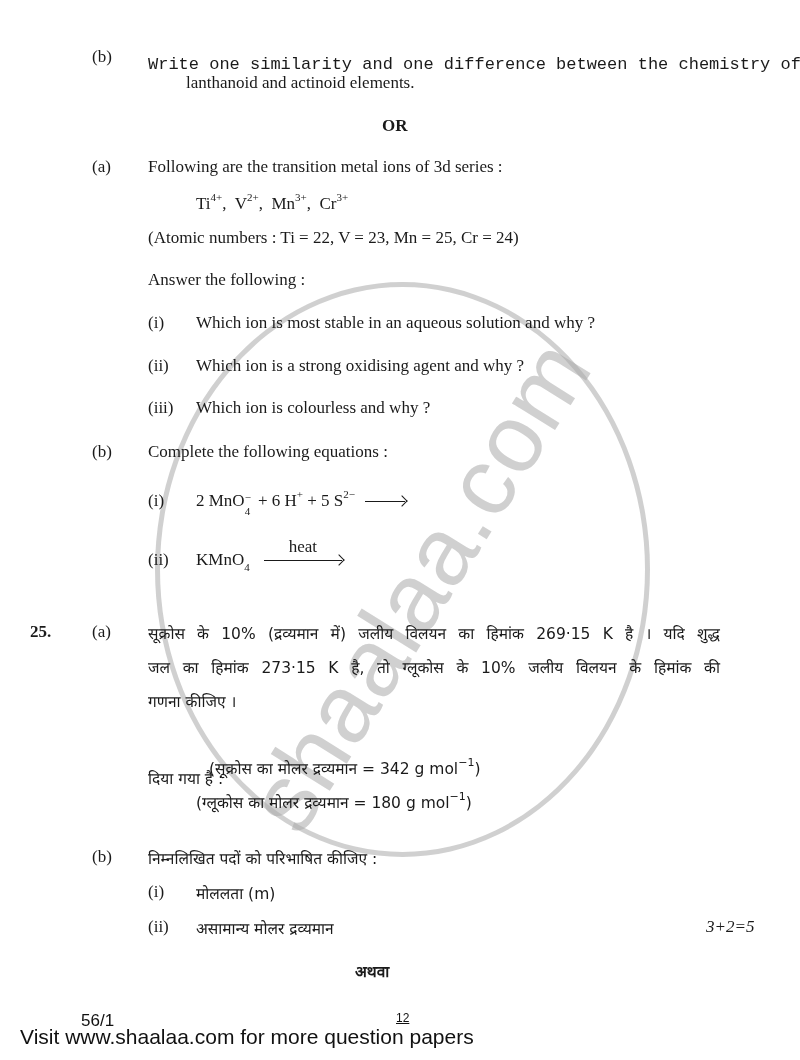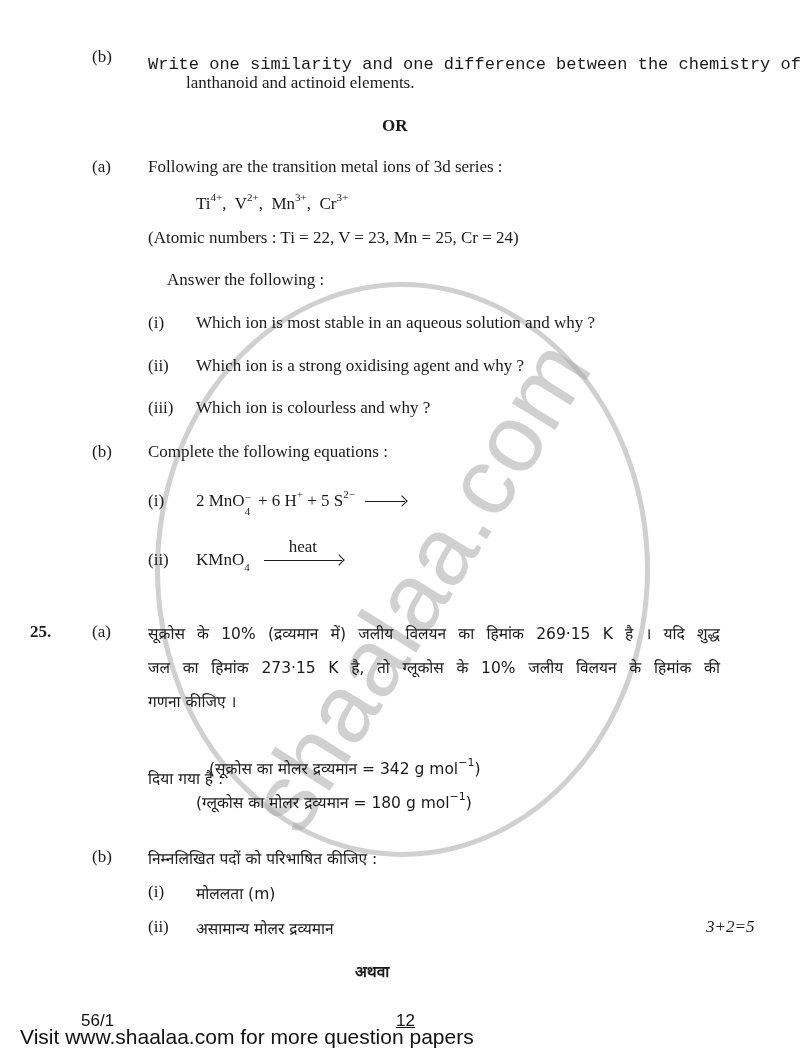--- a/index.html
+++ b/index.html
@@ -99,21 +99,21 @@
 <div class="abs" style="left:148px; top:157px;">Following are the transition metal ions of 3d series :</div>
 
 <div class="abs" style="left:196px; top:194px;">
   <span><span>Ti</span><sup>4+</sup></span>,&nbsp;
   <span><span>V</span><sup>2+</sup></span>,&nbsp;
   <span><span>Mn</span><sup>3+</sup></span>,&nbsp;
   <span><span>Cr</span><sup>3+</sup></span>
 </div>
 
 <div class="abs" style="left:148px; top:228px;">(Atomic numbers : Ti = 22, V = 23, Mn = 25, Cr = 24)</div>
-<div class="abs" style="left:148px; top:270px;margin-left:19px;">Answer the following :</div>
+<div class="abs" style="left:148px; top:270px;">Answer the following :</div>
 
 <div class="lbl" style="left:148px; top:313px;">(i)</div>
 <div class="abs" style="left:196px; top:313px;">Which ion is most stable in an aqueous solution and why ?</div>
 
 <div class="lbl" style="left:148px; top:356px;">(ii)</div>
 <div class="abs" style="left:196px; top:356px;">Which ion is a strong oxidising agent and why ?</div>
 
 <div class="lbl" style="left:148px; top:398px;">(iii)</div>
 <div class="abs" style="left:196px; top:398px;">Which ion is colourless and why ?</div>
 
@@ -154,14 +154,14 @@
 <div class="lbl" style="left:148px; top:882px;">(i)</div>
 <div class="abs hindi" style="left:196px; top:882px;">मोललता (m)</div>
 
 <div class="lbl" style="left:148px; top:917px;">(ii)</div>
 <div class="abs hindi" style="left:196px; top:917px;">असामान्य मोलर द्रव्यमान</div>
 <div class="abs" style="left:706px; top:917px; font-style:italic;">3+2=5</div>
 
 <div class="abs hindi bold" style="left:355px; top:960px;">अथवा</div>
 
 <div class="abs footer" style="left:37px; top:1011px; font-size:17px;margin-left:44px;">56/1</div>
-<div class="abs footer" style="left:396px; top:1011px; font-size:17px;text-decoration:underline;">12</div>
+<div class="abs footer" style="left:396px; top:1011px; font-size:12px;text-decoration:underline;">12</div>
 <div class="abs footer" style="left:20px; top:1025px; font-size:21px;">Visit www.shaalaa.com for more question papers</div>
 
 </body></html>

